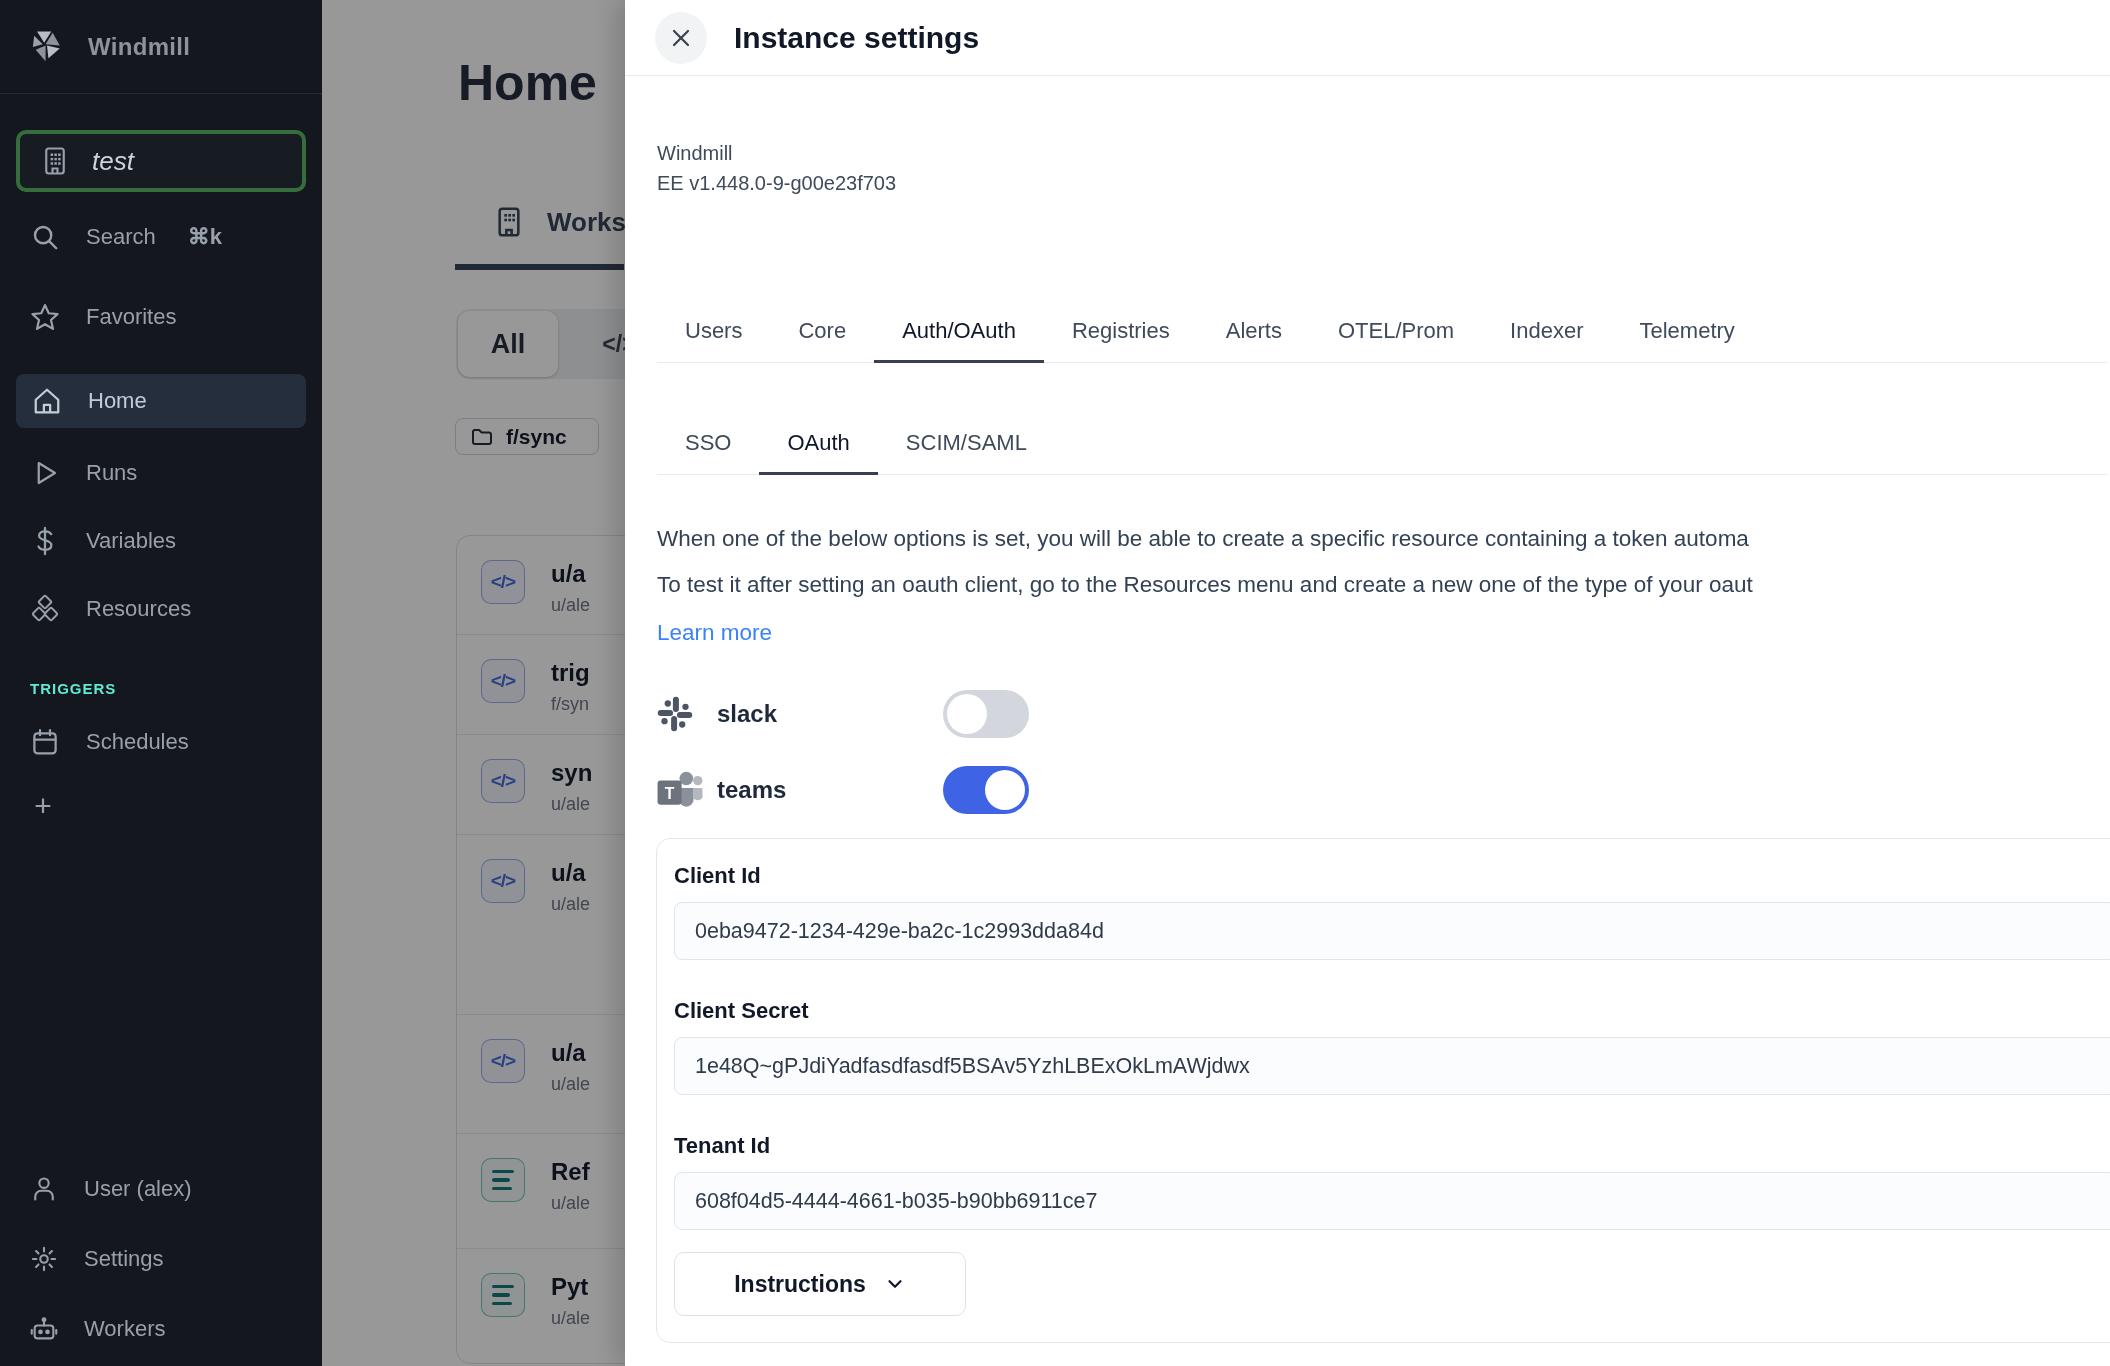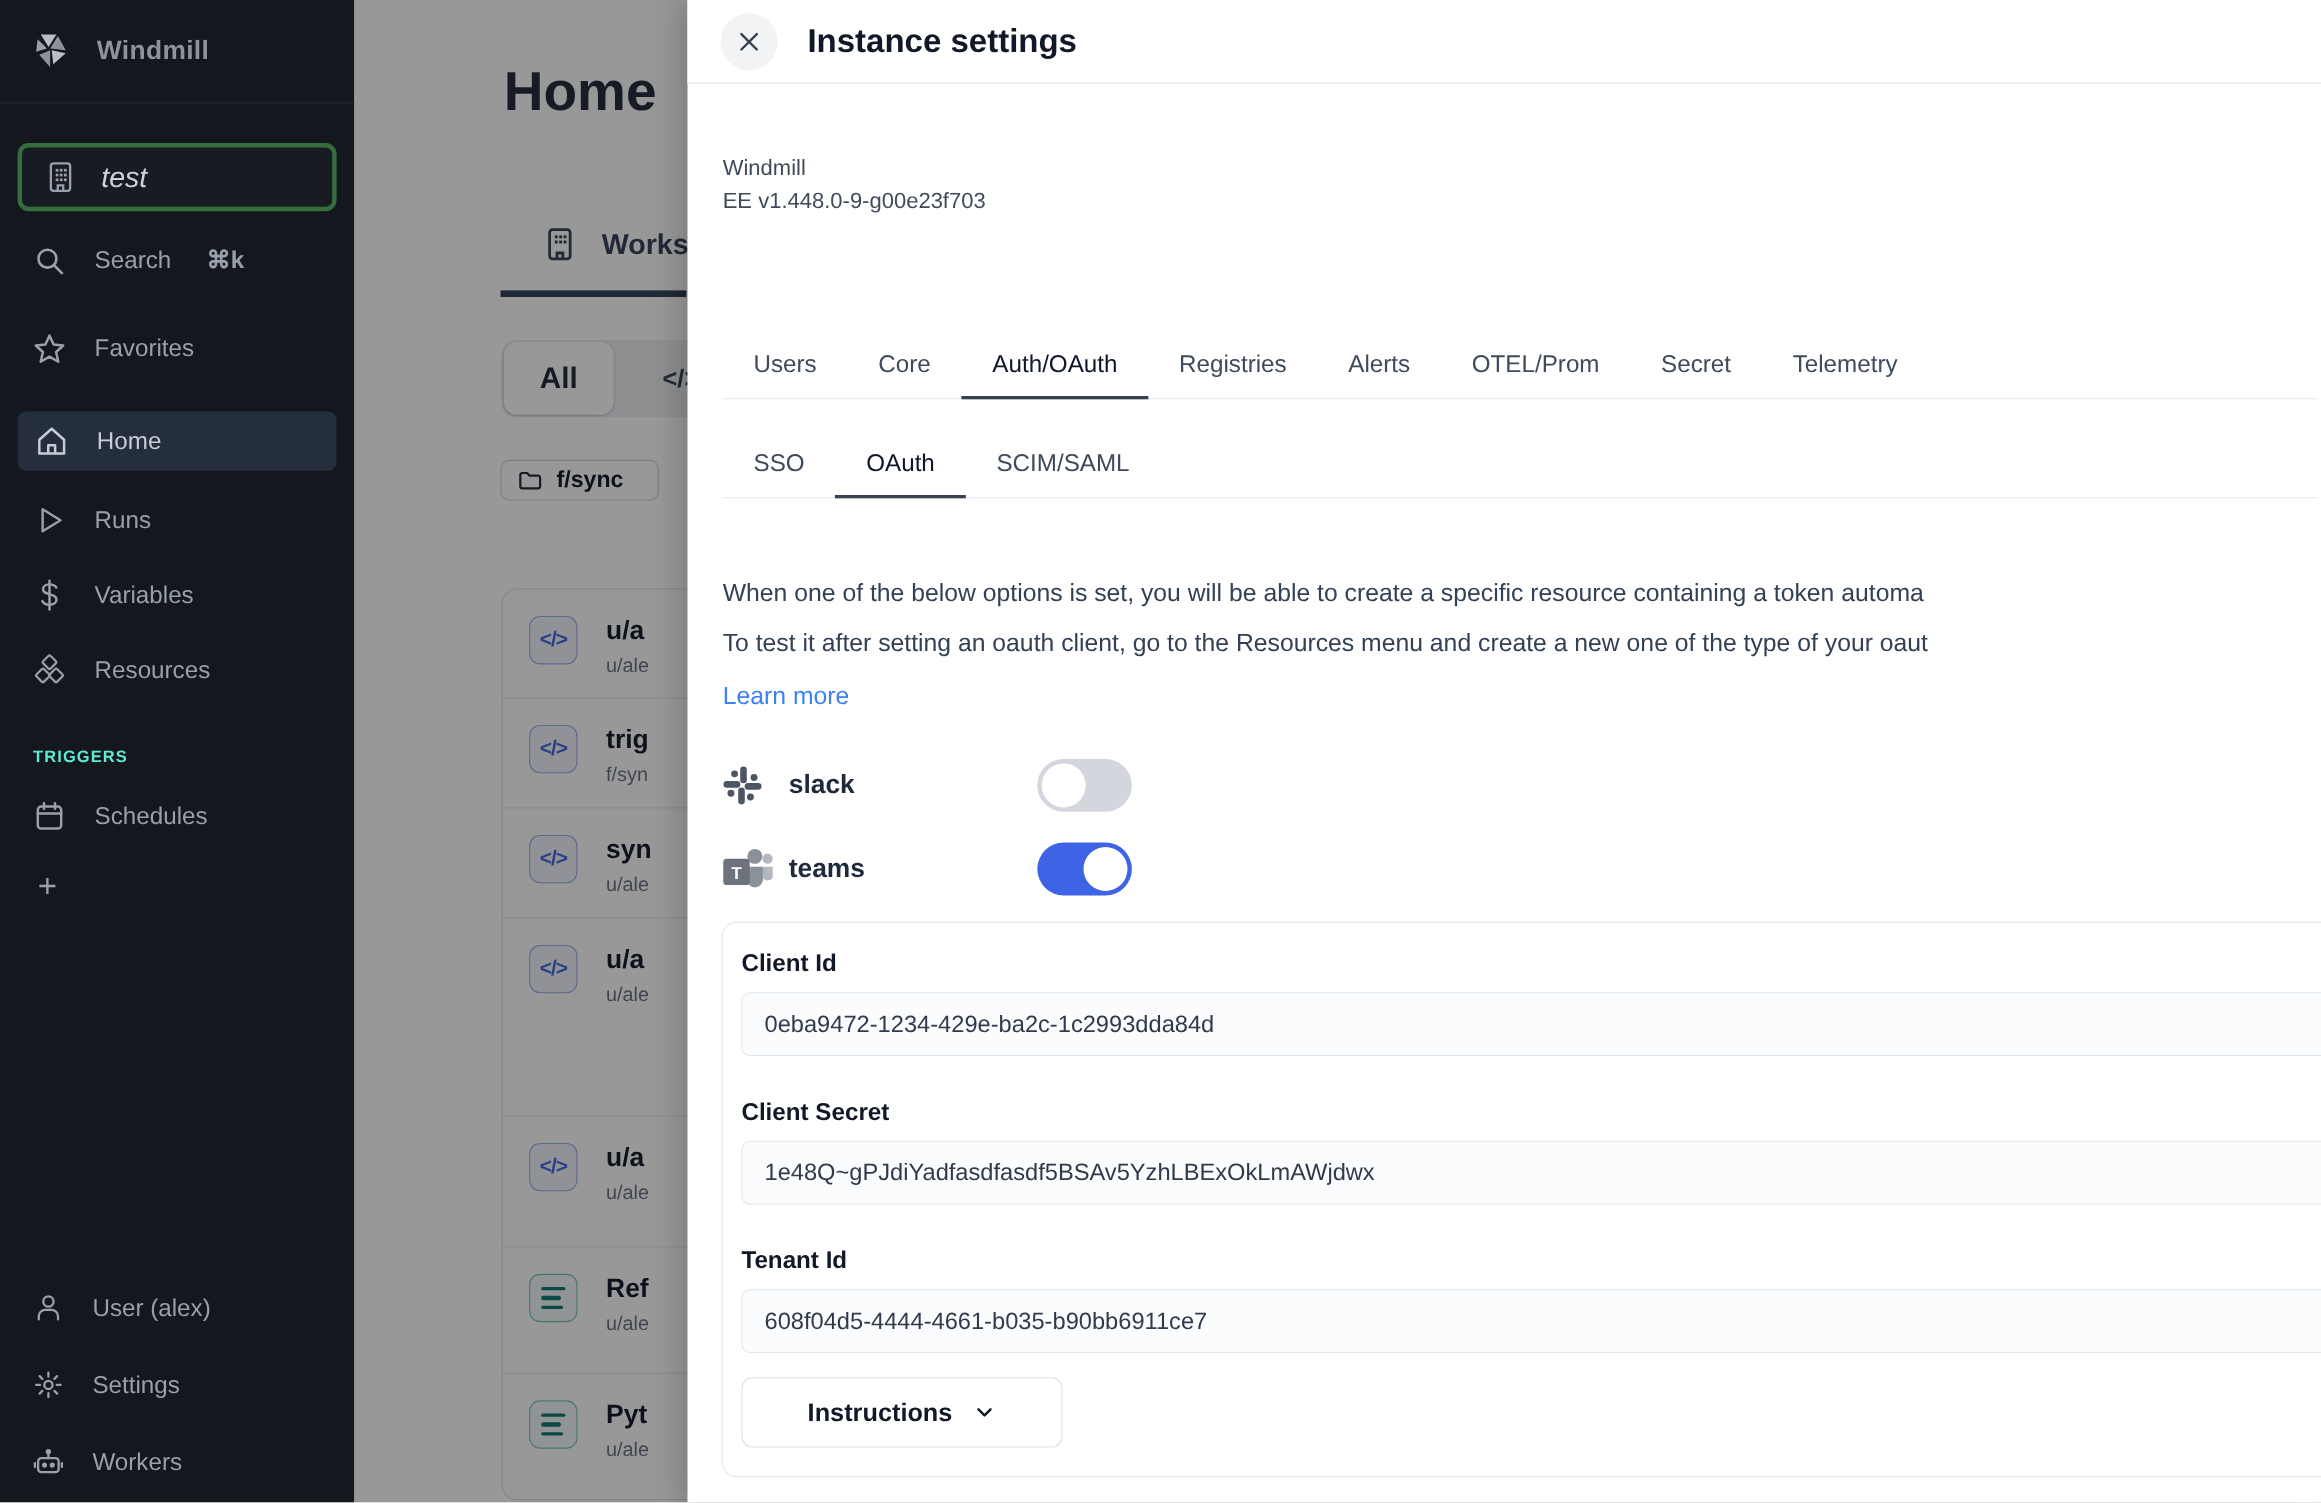--- a/index.html
+++ b/index.html
@@ -82,21 +82,21 @@
     display:flex; align-items:center; gap:27px; padding-left:30px;
     border-bottom:1px solid #e7eaee; background:#fff; }
   .close-btn { width:52px; height:52px; border-radius:50%; background:#f1f3f5;
     border:none; display:flex; align-items:center; justify-content:center; cursor:pointer; }
   .drawer-title { font-size:30px; font-weight:700; color:#111827; }
   .version-block { position:absolute; left:32px; top:138px; font-size:20px;
     color:#3f4a5a; line-height:30px; }
   .tabs { position:absolute; left:32px; width:1450px; display:flex;
     border-bottom:1px solid #e7eaee; }
   .tabs.main-tabs { top:310px; }
-  .tabs.sub-tabs { top:400px;align-items:center; }
+  .tabs.sub-tabs { top:422px;align-items:center; }
   .tab { padding:8px 28px 16px 28px; font-size:22px; color:#3f4a5a;
     background:none; border:none; border-bottom:3px solid transparent;
     margin-bottom:-1px; cursor:pointer; font-family:inherit; white-space:nowrap; }
   .tab.active { color:#0f172a; border-bottom-color:#374151; font-weight:500; }
   .desc { position:absolute; left:32px; width:1456px; font-size:22.5px;
     color:#334155; white-space:nowrap; }
   .desc.l1 { top:526px; } .desc.l2 { top:572px; }
   .learn-more { position:absolute; left:32px; top:620px; font-size:22.5px;
     color:#3b82f6; cursor:pointer; text-decoration:none; }
   .provider-row { position:absolute; left:32px; height:52px; display:flex;
@@ -366,21 +366,21 @@
     <div>EE v1.448.0-9-g00e23f703</div>
   </div>
 
   <nav class="tabs main-tabs">
     <button class="tab">Users</button>
     <button class="tab">Core</button>
     <button class="tab active">Auth/OAuth</button>
     <button class="tab">Registries</button>
     <button class="tab">Alerts</button>
     <button class="tab">OTEL/Prom</button>
-    <button class="tab">Secret</button>
+    <button class="tab">Indexer</button>
     <button class="tab">Telemetry</button>
   </nav>
 
   <nav class="tabs sub-tabs">
     <button class="tab">SSO</button>
     <button class="tab active">OAuth</button>
     <button class="tab">SCIM/SAML</button>
   </nav>
 
   <p class="desc l1">When one of the below options is set, you will be able to create a specific resource containing a token automa</p>

